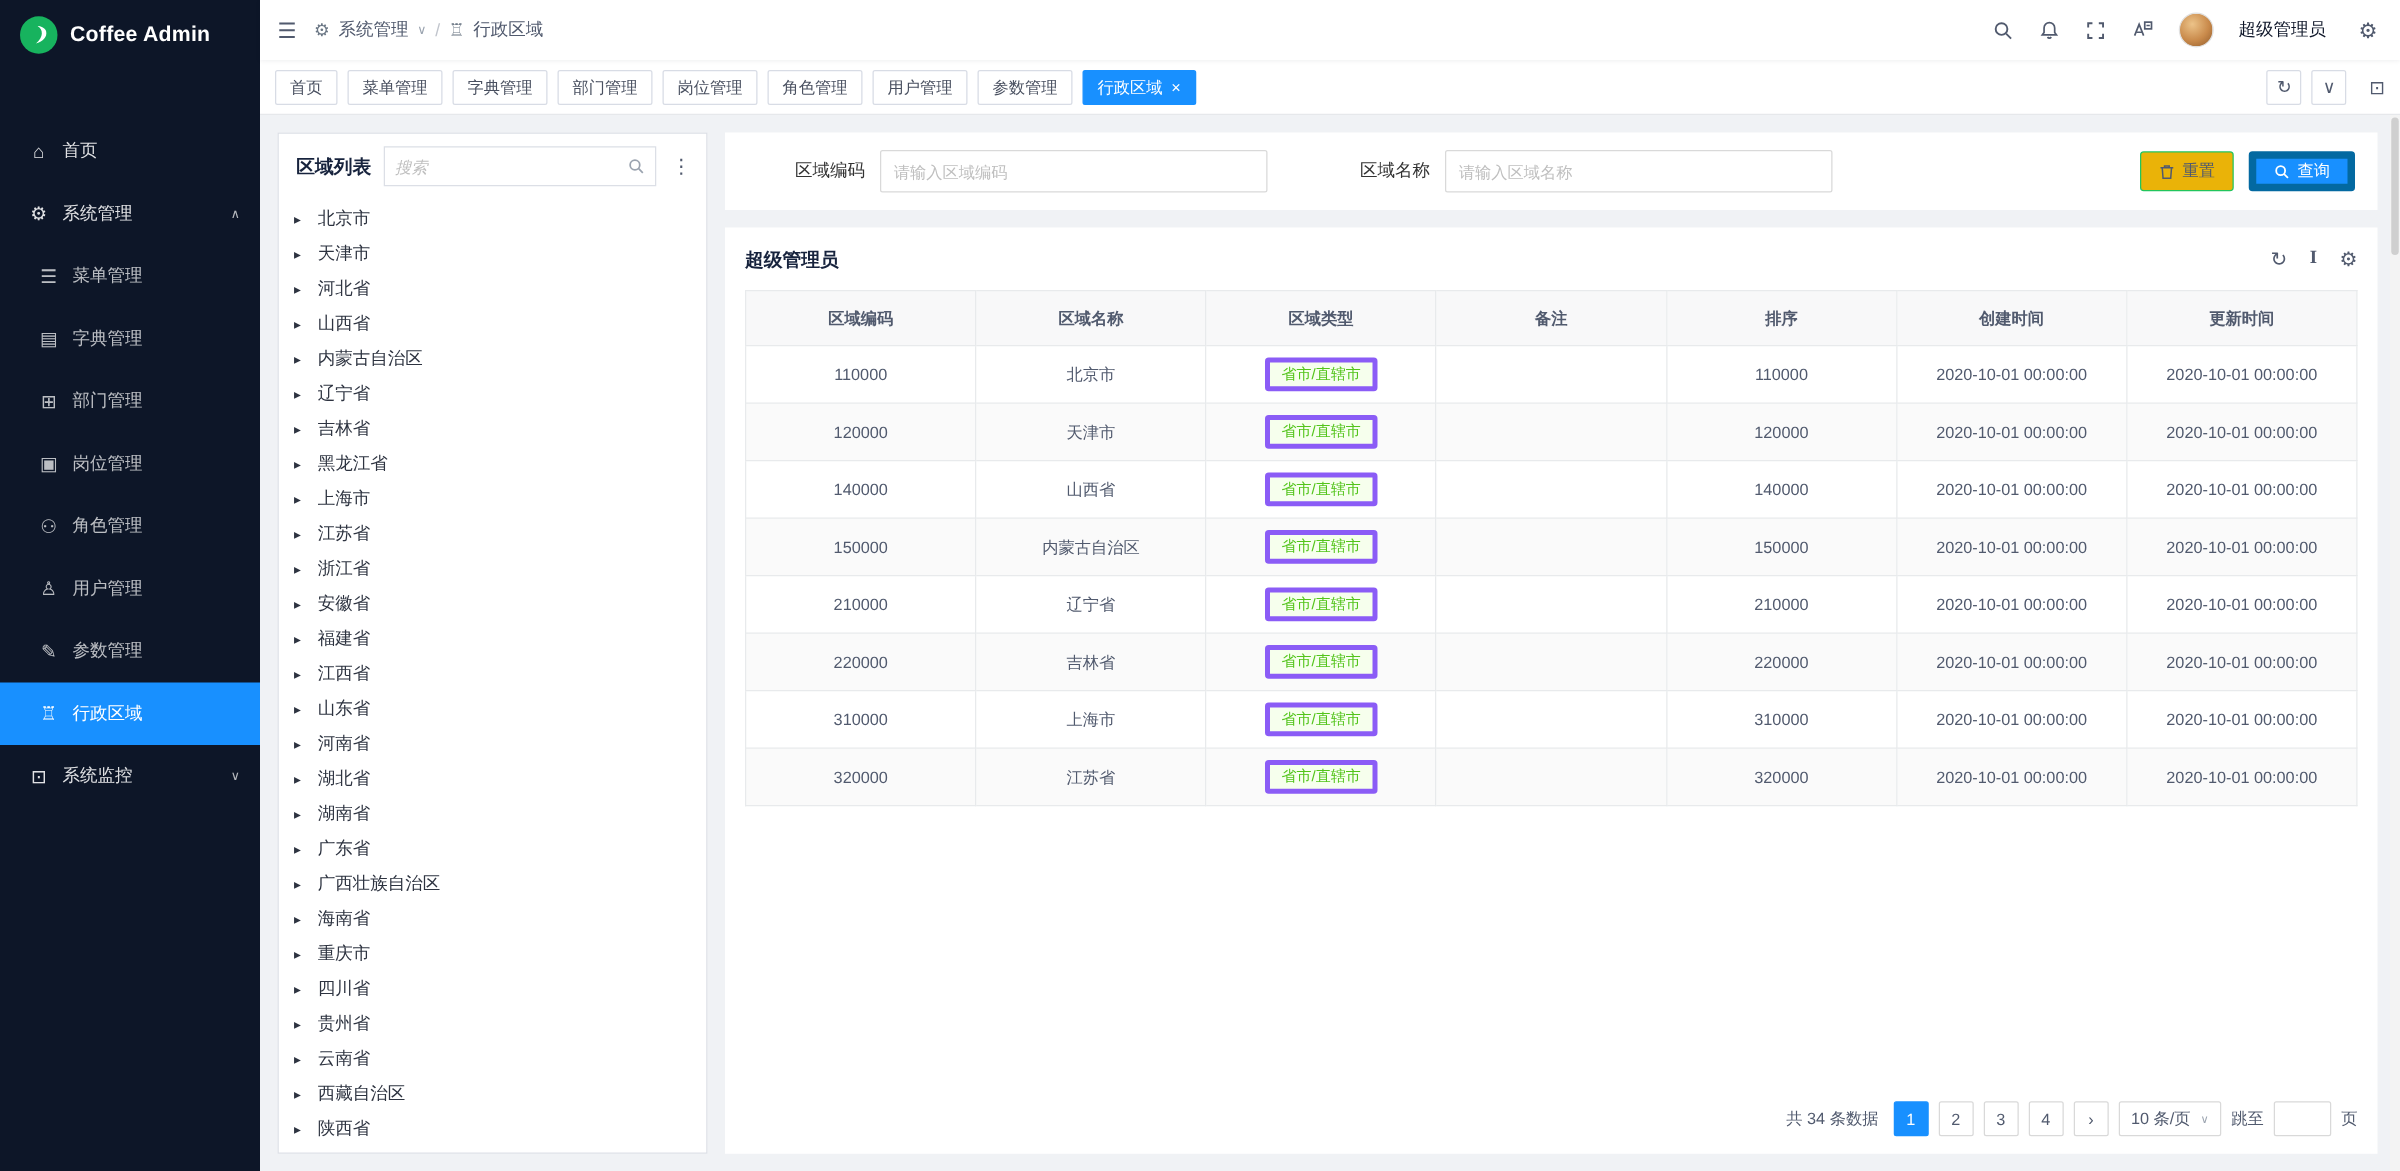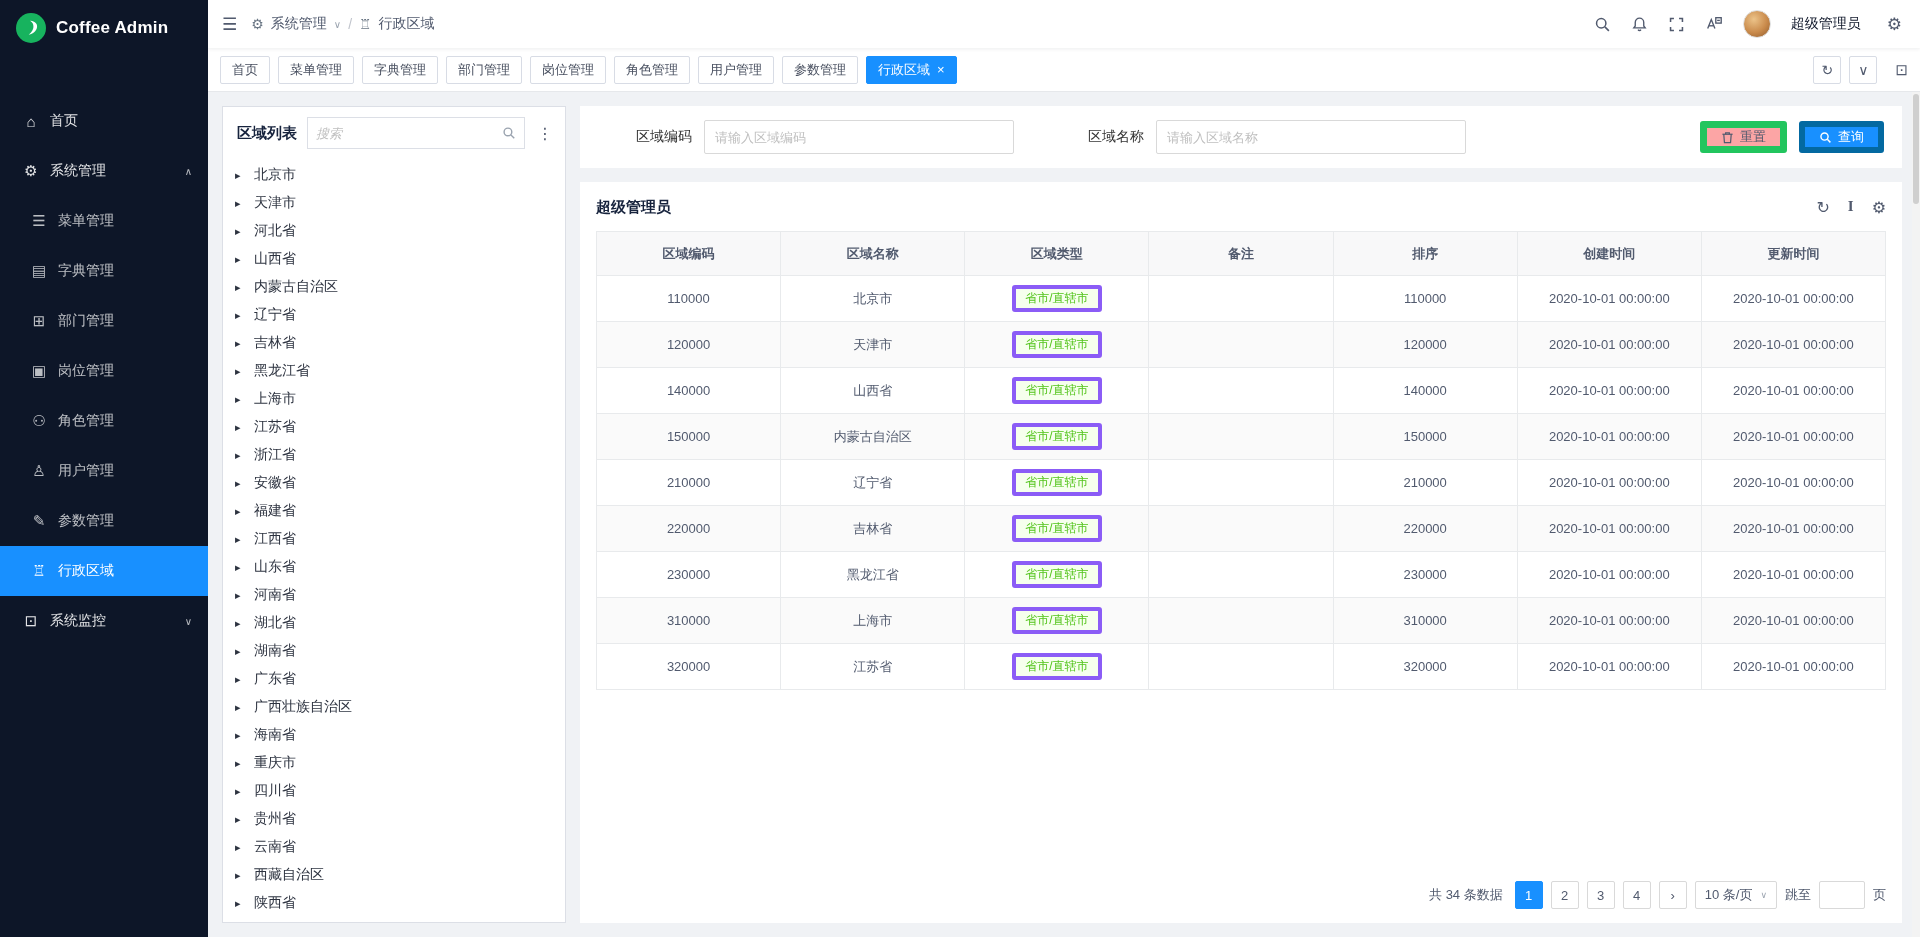--- a/index.html
+++ b/index.html
@@ -70,21 +70,21 @@
   .work { flex:1; min-width:0; display:flex; flex-direction:column; gap:14px; }
 
   .filter-card { background:#fff; height:62px; display:flex; align-items:center; gap:12px; padding:0 18px 0 56px; }
   .f-label { font-size:14px; color:#333; white-space:nowrap; }
   .f-input { width:310px; height:34px; border:1px solid #d9d9d9; border-radius:2px; padding:4px 10px; font-size:13px; color:#333;
     font-family:"Liberation Sans","DejaVu Sans",sans-serif; outline:none; }
   .f-input::placeholder { color:#bfbfbf; }
   .f-gap { width:50px; }
   .f-buttons { margin-left:auto; display:flex; gap:12px; }
   .btn { height:32px; display:inline-flex; align-items:center; gap:6px; padding:0 14px; font-size:13px; border-radius:3px; cursor:pointer; white-space:nowrap; }
-  .btn-default { background:#fca5a5; border:7px solid #22c55e; color:#515a6e; }
+  .btn-default { background:#eab308; border:1px solid #22c55e; color:#515a6e; }
   .btn-primary { background:#1890ff; border:6px solid #0369a1; color:#fff; }
 
   .table-card { background:#fff; flex:1; min-height:0; padding:14px 16px; display:flex; flex-direction:column; }
   .tc-header { display:flex; align-items:center; margin:2px 0 14px 0; }
   .tc-title { font-size:15px; font-weight:bold; color:#17233d; }
   .tc-tools { margin-left:auto; display:flex; gap:18px; color:#515a6e; font-size:16px; }
   .tc-tools span { cursor:pointer; }
   .ibeam { font-family:"Liberation Serif","DejaVu Serif",serif; font-weight:bold; font-size:15px; }
 
   table { width:100%; border-collapse:collapse; table-layout:fixed; }
@@ -491,29 +491,20 @@
                 <tr>
                   <td>220000</td>
                   <td>吉林省</td>
                   <td><span class="tag">省市/直辖市</span></td>
                   <td></td>
                   <td>220000</td>
                   <td>2020-10-01 00:00:00</td>
                   <td>2020-10-01 00:00:00</td>
                 </tr>
                 <tr>
-                  <td>230000</td>
-                  <td>黑龙江省</td>
-                  <td><span class="tag">省市/直辖市</span></td>
-                  <td></td>
-                  <td>230000</td>
-                  <td>2020-10-01 00:00:00</td>
-                  <td>2020-10-01 00:00:00</td>
-                </tr>
-                <tr>
                   <td>310000</td>
                   <td>上海市</td>
                   <td><span class="tag">省市/直辖市</span></td>
                   <td></td>
                   <td>310000</td>
                   <td>2020-10-01 00:00:00</td>
                   <td>2020-10-01 00:00:00</td>
                 </tr>
                 <tr>
                   <td>320000</td>

